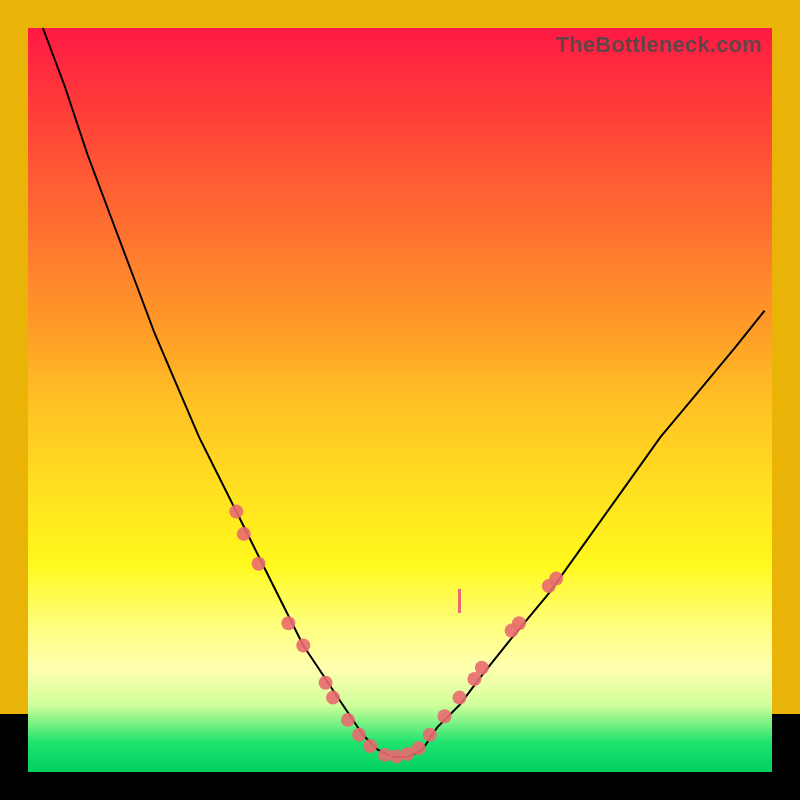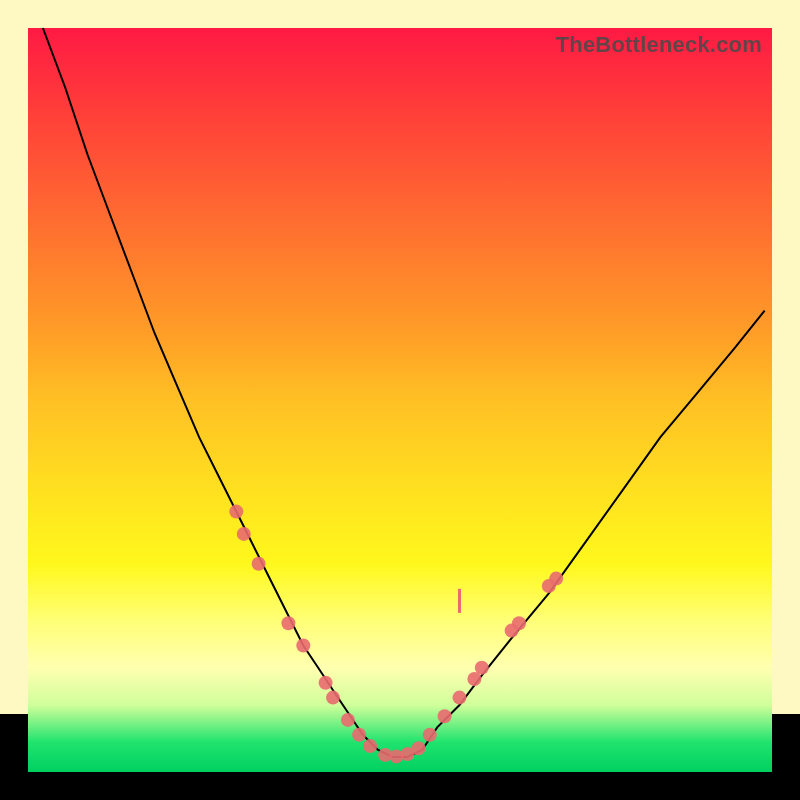--- a/index.html
+++ b/index.html
@@ -8,21 +8,21 @@
     width: 800px;
     height: 800px;
     overflow: hidden;
     background: #000;
     font-family: Arial, Helvetica, sans-serif;
   }
   .frame {
     position: relative;
     width: 800px;
     height: 714px;
-    background: #fef9c3;
+    background: #eab308;
   }
   .plot {
     position: absolute;
     left: 28px;
     top: 28px;
     width: 744px;
     height: 744px;
     background: linear-gradient(to bottom,
       #ff1a44 0%,
       #ff3a3a 10%,

